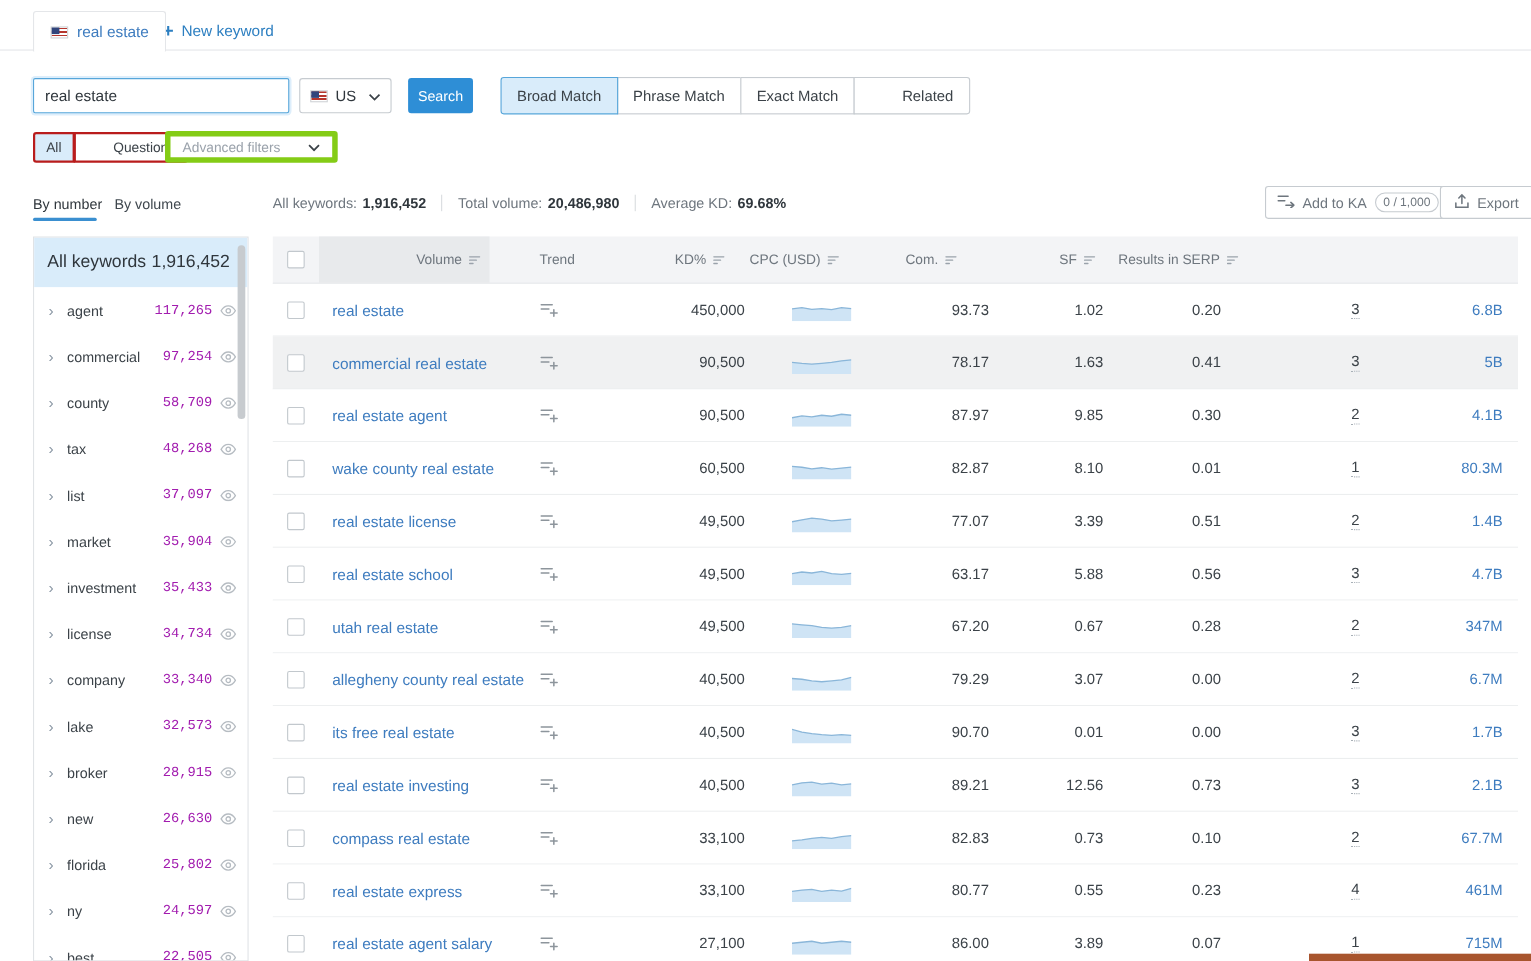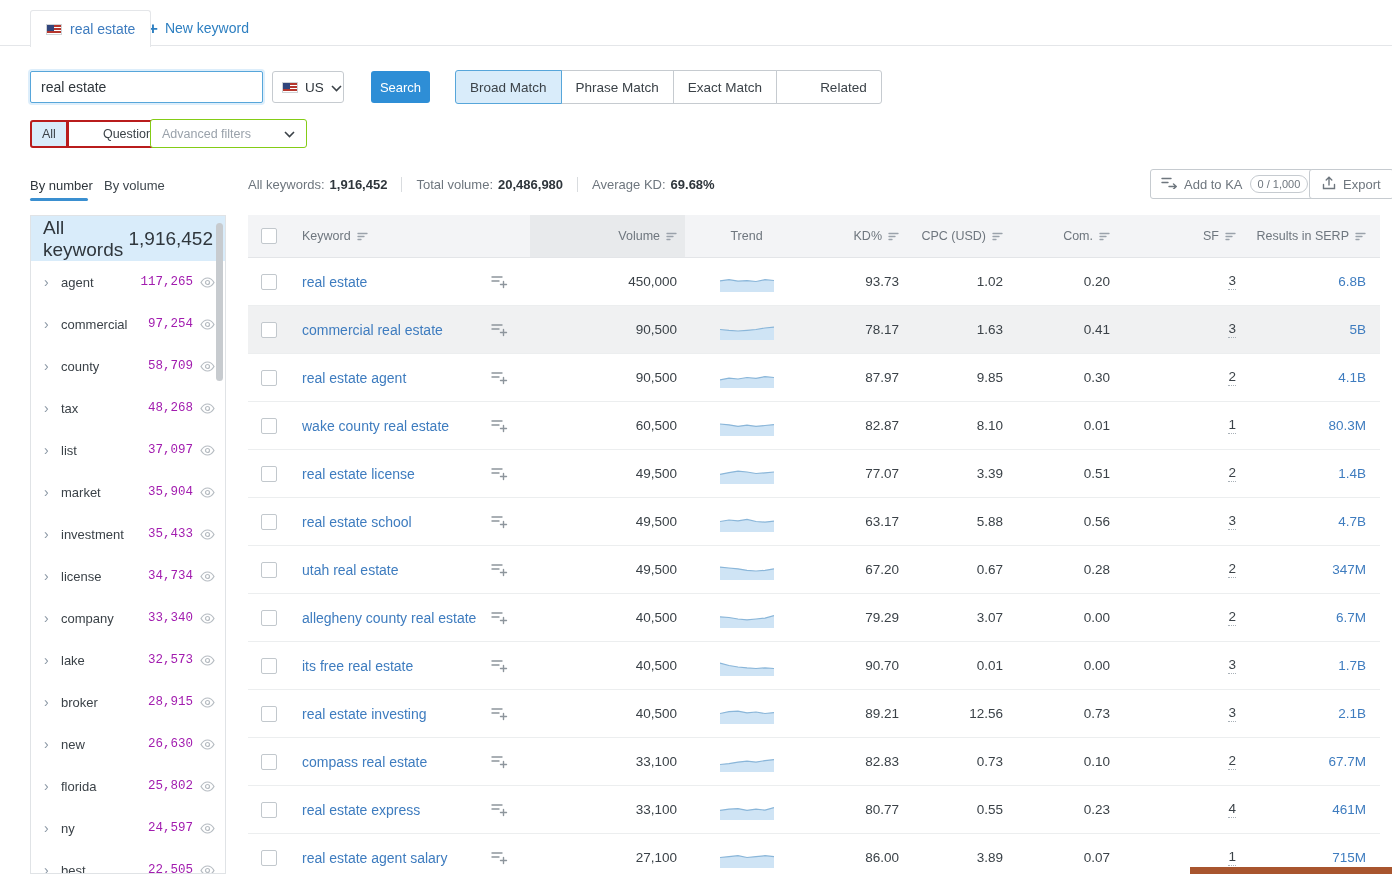--- a/index.html
+++ b/index.html
@@ -21,21 +21,21 @@
   .flag { width:16px; height:11px; display:inline-block; position:relative; flex:0 0 auto;
     background:repeating-linear-gradient(to bottom,#b5362d 0 1.6px,#fff 1.6px 3.2px); border:0.5px solid #d0d3d6; }
   .flag::before { content:''; position:absolute; left:0; top:0; width:7px; height:6px; background:#31457c; }
   
   .search-input {
     position:absolute; left:30px; top:71px; width:233px; height:32px;
     border:1px solid #57a6da; border-radius:2px; box-shadow:0 0 0 2px #ddeefb;
     padding:0 10px; font-size:14px; color:#2f363c; font-family:inherit; outline:none;
   }
   .country-select {
-    position:absolute; left:272px; top:71px; width:72px; height:32px;
+    position:absolute; left:272px; top:71px; width:84px; height:32px;
     border:1px solid #c6cbd0; border-radius:3px; background:#fff;
     display:flex; align-items:center; gap:7px; padding:0 9px; cursor:pointer;
     font-size:13.5px; color:#2f363c;
   }
   .country-select .chev-svg { margin-left:auto; }
   .search-btn {
     position:absolute; left:371px; top:71px; width:59px; height:32px;
     background:#2e8ed6; border:none; border-radius:3px; color:#fff; font-size:13px;
     font-family:inherit; cursor:pointer;
   }
@@ -51,21 +51,21 @@
   .aq-group { position:absolute; left:30px; top:120px; height:28px; display:flex; }
   .aq-seg {
     border:2px solid #b91c1c; margin-left:-1px; padding:0 10px; background:#fff;
     font-size:12.5px; color:#3b4248; display:flex; align-items:center; cursor:pointer;
   }
   .aq-seg:first-child { margin-left:0; border-radius:3px 0 0 3px; }
   .aq-seg:last-child { border-radius:0 3px 3px 0;padding-left:34px; }
   .aq-seg.active { background:#d9ecfa; }
   .adv-select {
     position:absolute; left:150px; top:119px; width:157px; height:29px;
-    border:1px solid #84cc16; border-radius:3px; background:#fff;
+    border:5px solid #84cc16; border-radius:3px; background:#fff;
     display:flex; align-items:center; padding:0 11px; cursor:pointer;
     font-size:12.5px; color:#9aa2ab;
   }
   .adv-select .chev-svg { margin-left:auto; }
   
   .by-number { position:absolute; left:30px; top:178px; font-size:13px; color:#2f363c; cursor:pointer; }
   .by-number-underline { position:absolute; left:30px; top:198px; width:58px; height:3px; background:#3a8fd0; border-radius:2px; }
   .by-volume { position:absolute; left:104px; top:178px; font-size:13px; color:#3f474e; cursor:pointer; }
   .stats { position:absolute; left:248px; top:177px; display:flex; align-items:center; font-size:13px; }
   .stats .lbl { color:#6e767e; }
@@ -77,21 +77,21 @@
     gap:7px; padding:0 10px; font-size:13px; color:#6e767e; cursor:pointer;
   }
   .btn-addka { left:1150px; }
   .btn-export { left:1309px; padding:0 12px; }
   .pill { border:1px solid #c6cbd0; border-radius:9px; padding:0 7px; font-size:11px; line-height:16px; color:#6e767e; white-space:nowrap; }
   
   .sidebar {
     position:absolute; left:30px; top:215px; width:196px; height:659px;
     border:1px solid #e0e3e6; background:#fff; overflow:hidden;
   }
-  .side-all { height:45px; background:#d9ecfa; display:flex; align-items:center; gap:5px; padding:0 12px; font-size:19px; color:#2f363c; cursor:pointer; }
+  .side-all { height:45px; background:#d9ecfa; display:flex; align-items:center; gap:5px; padding:0 12px; font-size:16px; color:#2f363c; cursor:pointer; }
   .side-item { height:42px; display:flex; align-items:center; padding:0 10px 0 13px; cursor:pointer; }
   .side-item .chev { color:#8b98a5; font-size:14px; width:9px; line-height:1; }
   .side-item .side-label { margin-left:8px; color:#3b4248; font-size:13px; }
   .side-item .side-count { margin-left:auto; color:#a21caf; font-size:12.5px;font-family:Liberation Mono, monospace; }
   .side-item .eye { margin-left:7px; display:flex; cursor:pointer; }
   .side-scroll { position:absolute; right:2px; top:7px; width:7px; height:158px; background:#c7cbcf; border-radius:4px; cursor:grab; }
   
   .table { position:absolute; left:248px; top:215px; width:1132px; }
   .thead { display:flex; height:43px; background:#f3f4f6; align-items:stretch; color:#6e767e; font-size:12.5px; border-bottom:1px solid #e3e5e8; }
   .col { display:flex; align-items:center; }
@@ -382,28 +382,20 @@
   </div>
 </div>
     <div class="side-scroll"></div>
   </aside>
 
   <section class="table">
     <div class="thead">
       <div class="col c-check">
           <div class="checkbox"></div>
         </div>
-      <div class="col c-kw">
-        <span>Keyword</span>
-        <span class="sort-icon">
-            <svg width="11" height="9" viewBox="0 0 11 9" stroke="#9aa2ab" stroke-width="1.3" stroke-linecap="round">
-              <path d="M1 1.5 h9 M1 4.5 h6 M1 7.5 h3"></path>
-            </svg>
-          </span>
-      </div>
       <div class="col c-vol">
         <span>Volume</span>
         <span class="sort-icon">
             <svg width="11" height="9" viewBox="0 0 11 9" stroke="#9aa2ab" stroke-width="1.3" stroke-linecap="round">
               <path d="M1 1.5 h9 M1 4.5 h6 M1 7.5 h3"></path>
             </svg>
           </span>
       </div>
       <div class="col c-trend">
         <span>Trend</span>

